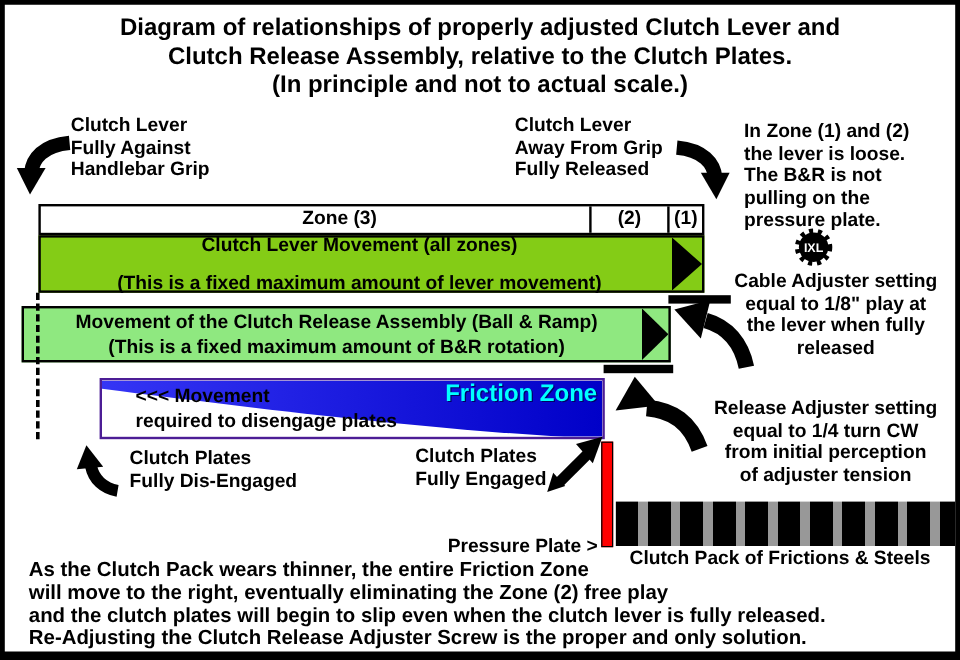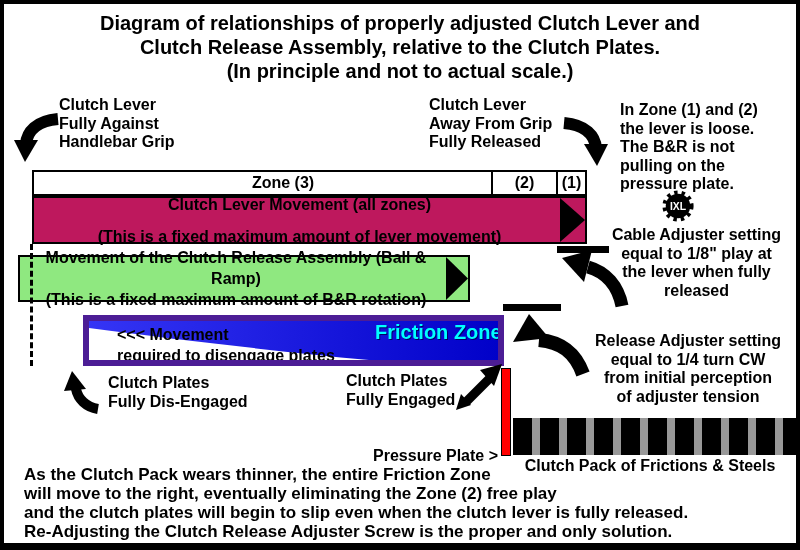--- a/index.html
+++ b/index.html
@@ -18,31 +18,31 @@
 
   
   .zonebar { left:28px; top:166px; width:555px; height:26px; border:2px solid #000; display:flex; background:#fff; }
   .zonebar .cell { display:flex; align-items:center; justify-content:center; font-size:16px; }
   .zc3 { width:457px;padding-left:41px; }
   .zc2 { width:65px; border-left:2px solid #000; }
   .zc1 { width:29px; border-left:2px solid #000; }
 
   
   .bigbar { border:2px solid #000; display:flex; flex-direction:column; align-items:center; justify-content:center; font-size:16px; line-height:21px; text-align:center; }
-  .cyanbar { left:28px; top:192px; width:555px; height:48px; background:#be185d; padding-right:20px;gap:11px; }
-  .greenbar { left:14px; top:251px; width:452px; height:47px; background:#8fe880; padding-right:16px; }
+  .cyanbar { left:28px; top:192px; width:555px; height:48px; background:#84cc16; padding-right:20px;gap:11px; }
+  .greenbar { left:14px; top:251px; width:541px; height:47px; background:#8fe880; padding-right:16px; }
   .tri { position:absolute; right:0; top:0; bottom:0; background:#000; clip-path:polygon(0 0,100% 50%,0 100%); }
   .tri-cyan { width:25px; }
   .tri-green { width:22px; }
   .underline { background:#000; height:7px; }
 
   .dashline { left:26px; top:240px; height:122px; width:0; border-left:3px dashed #000; }
 
   
-  .frictionbox { left:79px; top:311px; width:421px; height:51px; border:6px solid #4c1d95; background:#fff; overflow:hidden; }
+  .frictionbox { left:79px; top:311px; width:421px; height:51px; border:2px solid #4c1d95; background:#fff; overflow:hidden; }
   .frictionbox svg { position:absolute; left:0; top:0; }
   .fz-move { position:absolute; left:28px; top:3px; font-size:16px; line-height:21px; z-index:2; }
   .fz-label { position:absolute; left:246px; top:0px; font-size:20px; color:#00ffff; z-index:3; text-shadow:1px 1px 0 #000066; white-space:nowrap;margin-left:40px; }
 
   .redbar { left:497px; top:364px; width:10px; height:88px; background:#ff0000; border:1px solid #000; }
   .pack { left:509px; top:414px; width:286px; height:37px;
           background:repeating-linear-gradient(90deg,#000 0 19px,#989898 19px 27px); }
 
   .footer { left:20px; top:461px; font-size:17px; line-height:19px; white-space:nowrap; }
 

